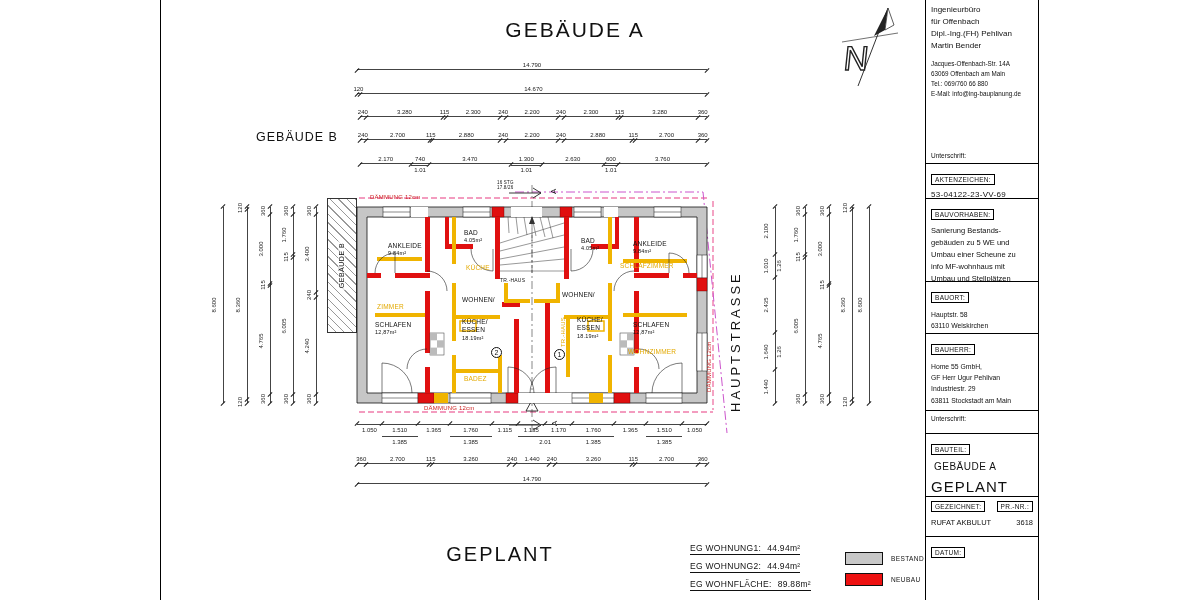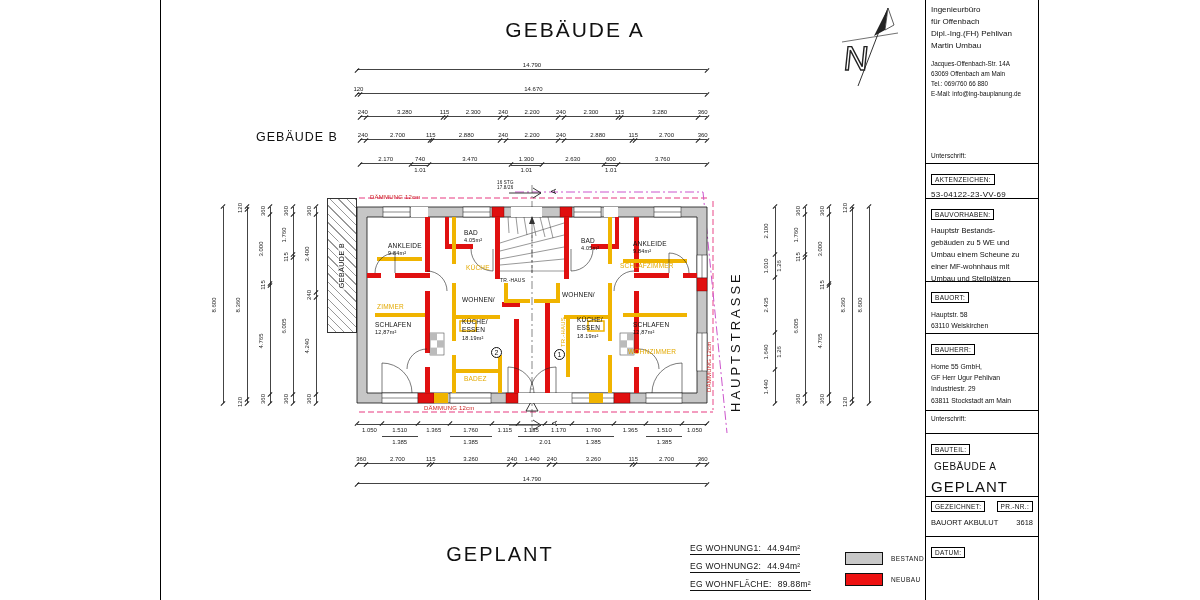--- a/index.html
+++ b/index.html
@@ -722,41 +722,41 @@
   <div class="legend-swatch" style="background: rgb(238, 17, 17);"></div>
   <div class="legend-label">NEUBAU</div>
 </div>
 
 <div class="tb">
   <div class="tb-sec" style="height:164px;display:flex;flex-direction:column">
     <div class="firm">
         <div>Ingenieurbüro</div>
         <div>für Offenbach</div>
         <div>Dipl.-Ing.(FH) Pehlivan</div>
-        <div>Martin Umbau</div>
+        <div>Martin Bender</div>
       </div>
     <div class="addr">
         <div>Jacques-Offenbach-Str. 14A</div>
         <div>63069 Offenbach am Main</div>
         <div>Tel.: 069/760 66 880</div>
         <div>E-Mail: info@ing-bauplanung.de</div>
       </div>
     <div class="sig" style="margin-top:auto">Unterschrift:</div>
   </div>
   <div class="tb-sec" style="height:35px">
     <span class="boxed">AKTENZEICHEN:</span>
     <div class="val">53-04122-23-VV-69</div>
   </div>
   <div class="tb-sec" style="height:83px">
     <span class="boxed">BAUVORHABEN:</span>
     <div class="lines">
-        <div>Hauptstr Bestands-</div>
+        <div>Sanierung Bestands-</div>
         <div>gebäuden zu 5 WE und</div>
-        <div>Umbau einem Scheune zu</div>
-        <div>einer MF-wohnhaus mit</div>
+        <div>Umbau einer Scheune zu</div>
+        <div>info MF-wohnhaus mit</div>
         <div>Umbau und Stellplätzen</div>
       </div>
   </div>
   <div class="tb-sec" style="height:52px">
     <span class="boxed">BAUORT:</span>
     <div class="small-lines">
         <div>Hauptstr. 58</div>
         <div>63110 Weiskirchen</div>
       </div>
   </div>
@@ -776,20 +776,20 @@
     <span class="boxed">BAUTEIL:</span><span class="part-title">GEBÄUDE A</span>
     <div class="geplant">GEPLANT</div>
     
   </div>
   <div class="tb-sec" style="height:40px">
     <div class="two">
       <span class="boxed">GEZEICHNET:</span>
       <span class="boxed">PR.-NR.:</span>
     </div>
     <div class="drawnrow">
-      <span>BAUORT AKBULUT</span>
+      <span>RUFAT AKBULUT</span>
       <span>3618</span>
     </div>
   </div>
   <div class="tb-sec" style="height:21px;border-bottom:none">
     <span class="boxed">DATUM:</span>
   </div>
 </div>
 
 </body></html>

